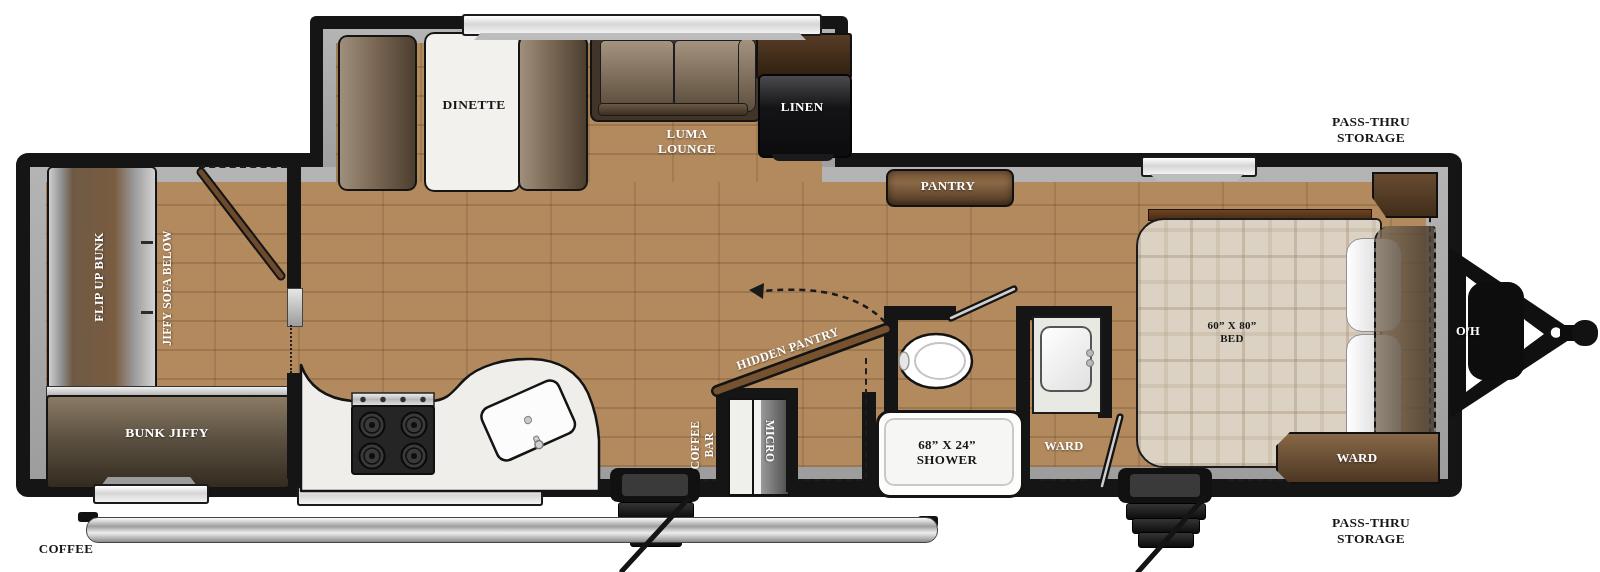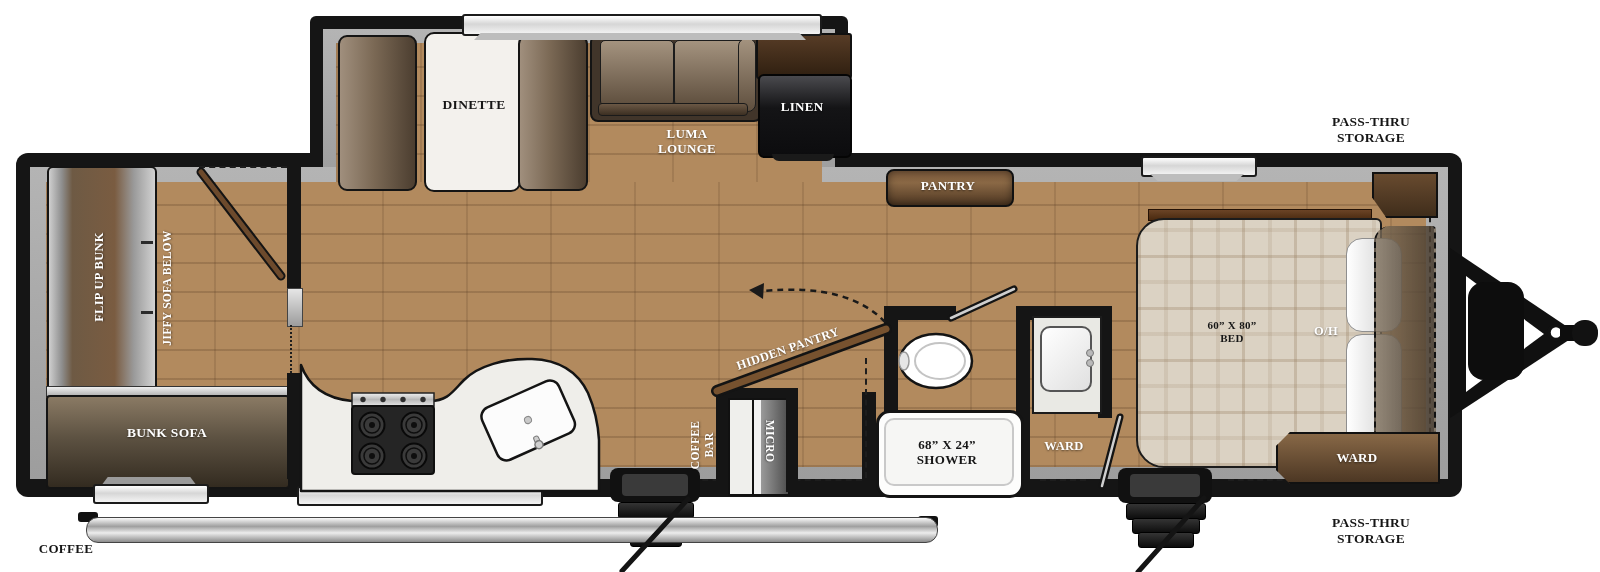--- a/index.html
+++ b/index.html
@@ -231,27 +231,27 @@
   <div class="lbl w" style="left:687px;top:141px">LUMA
 LOUNGE</div>
   <div class="lbl w" style="left:802px;top:107px">LINEN</div>
   <div class="lbl w" style="left:948px;top:186px">PANTRY</div>
   <div class="lbl k" style="left:1371px;top:130px;font-size:13.5px">PASS-THRU
 STORAGE</div>
   <div class="lbl k" style="left:1371px;top:531px;font-size:13.5px">PASS-THRU
 STORAGE</div>
   <div class="lbl k" style="left:1232px;top:332px;font-size:11px">60” X 80”
 BED</div>
-  <div class="lbl w" style="left:1326px;top:331px;font-size:12.5px">O/H</div>
+  <div class="lbl w" style="left:1468px;top:331px;font-size:12.5px">O/H</div>
   <div class="lbl w" style="left:1357px;top:458px">WARD</div>
   <div class="lbl w" style="left:1064px;top:446px;font-size:12.5px">WARD</div>
   <div class="lbl k" style="left:947px;top:452px">68” X 24”
 SHOWER</div>
   <div class="lbl w" style="left:788px;top:349px;font-size:12.5px;transform:translate(-50%,-50%) rotate(-19deg)">HIDDEN PANTRY</div>
   <div class="lbl w rotccw" style="left:703px;top:445px;font-size:11.5px">COFFEE
 BAR</div>
   <div class="lbl w rotcw" style="left:769px;top:441px;font-size:11.5px">MICRO</div>
-  <div class="lbl w" style="left:167px;top:433px;font-size:13.5px">BUNK SOFA</div>
+  <div class="lbl w" style="left:167px;top:433px;font-size:13.5px">BUNK JIFFY</div>
   <div class="lbl w rotccw" style="left:99px;top:277px;font-size:12.5px">FLIP UP BUNK</div>
   <div class="lbl w rotccw" style="left:168px;top:288px;font-size:11.5px">JIFFY SOFA BELOW</div>
   <div class="lbl k" style="left:66px;top:549px">COFFEE</div>
 
 </div>
 
 </body></html>

